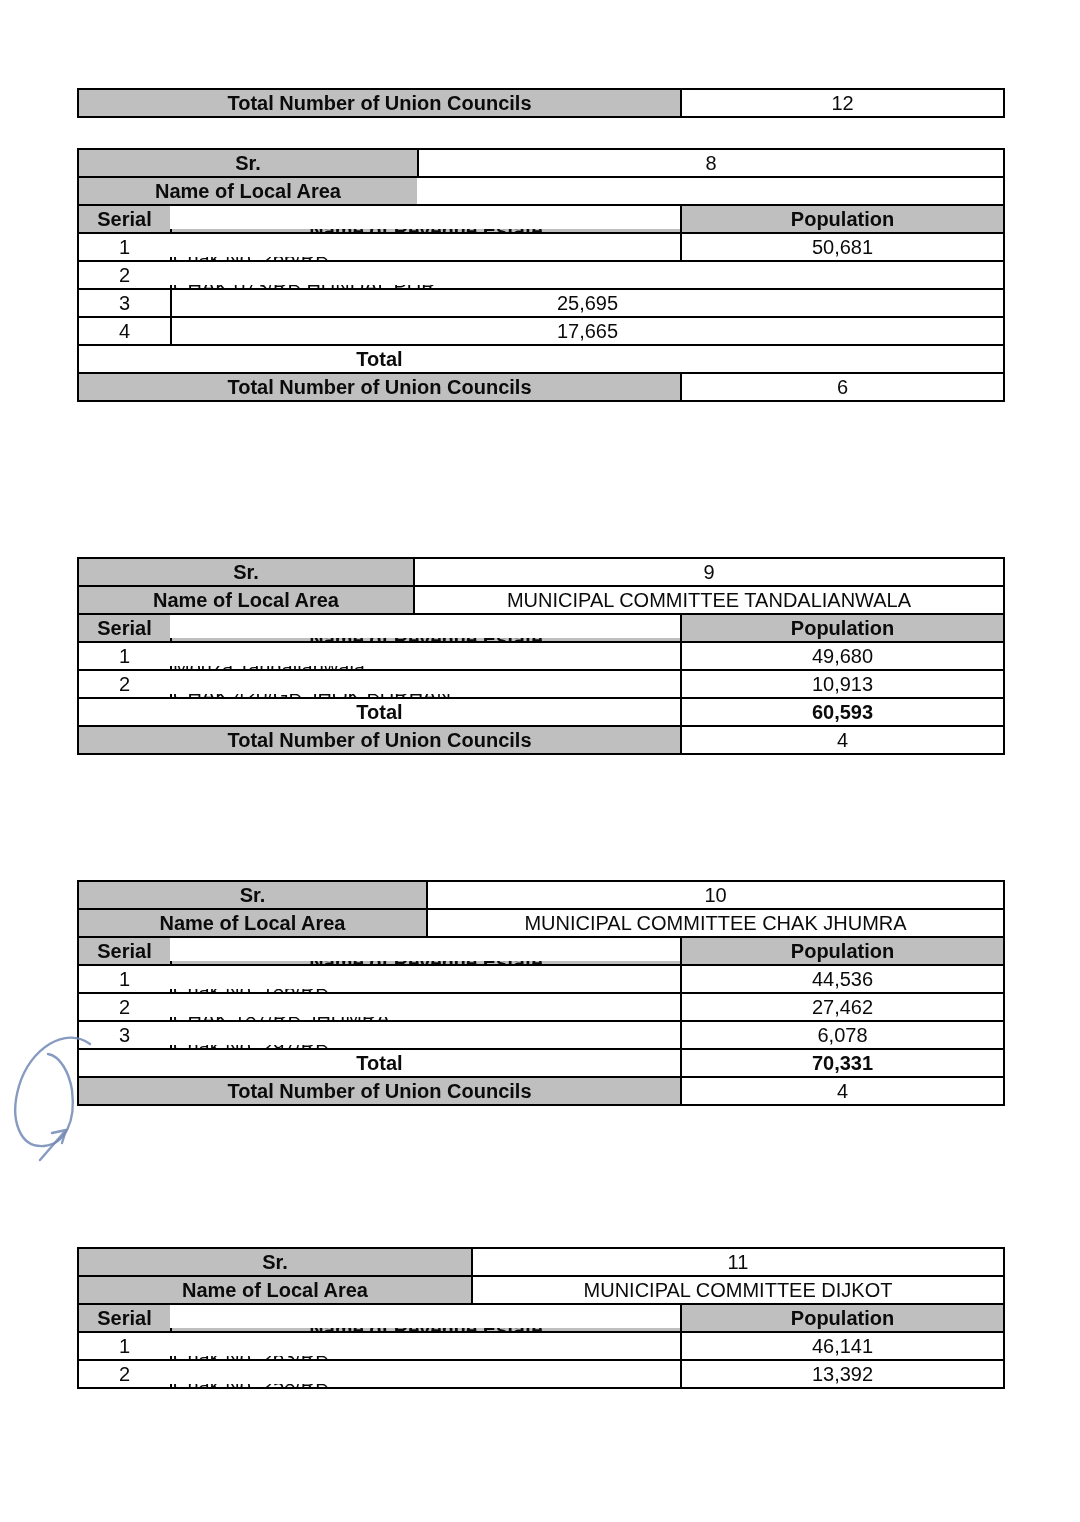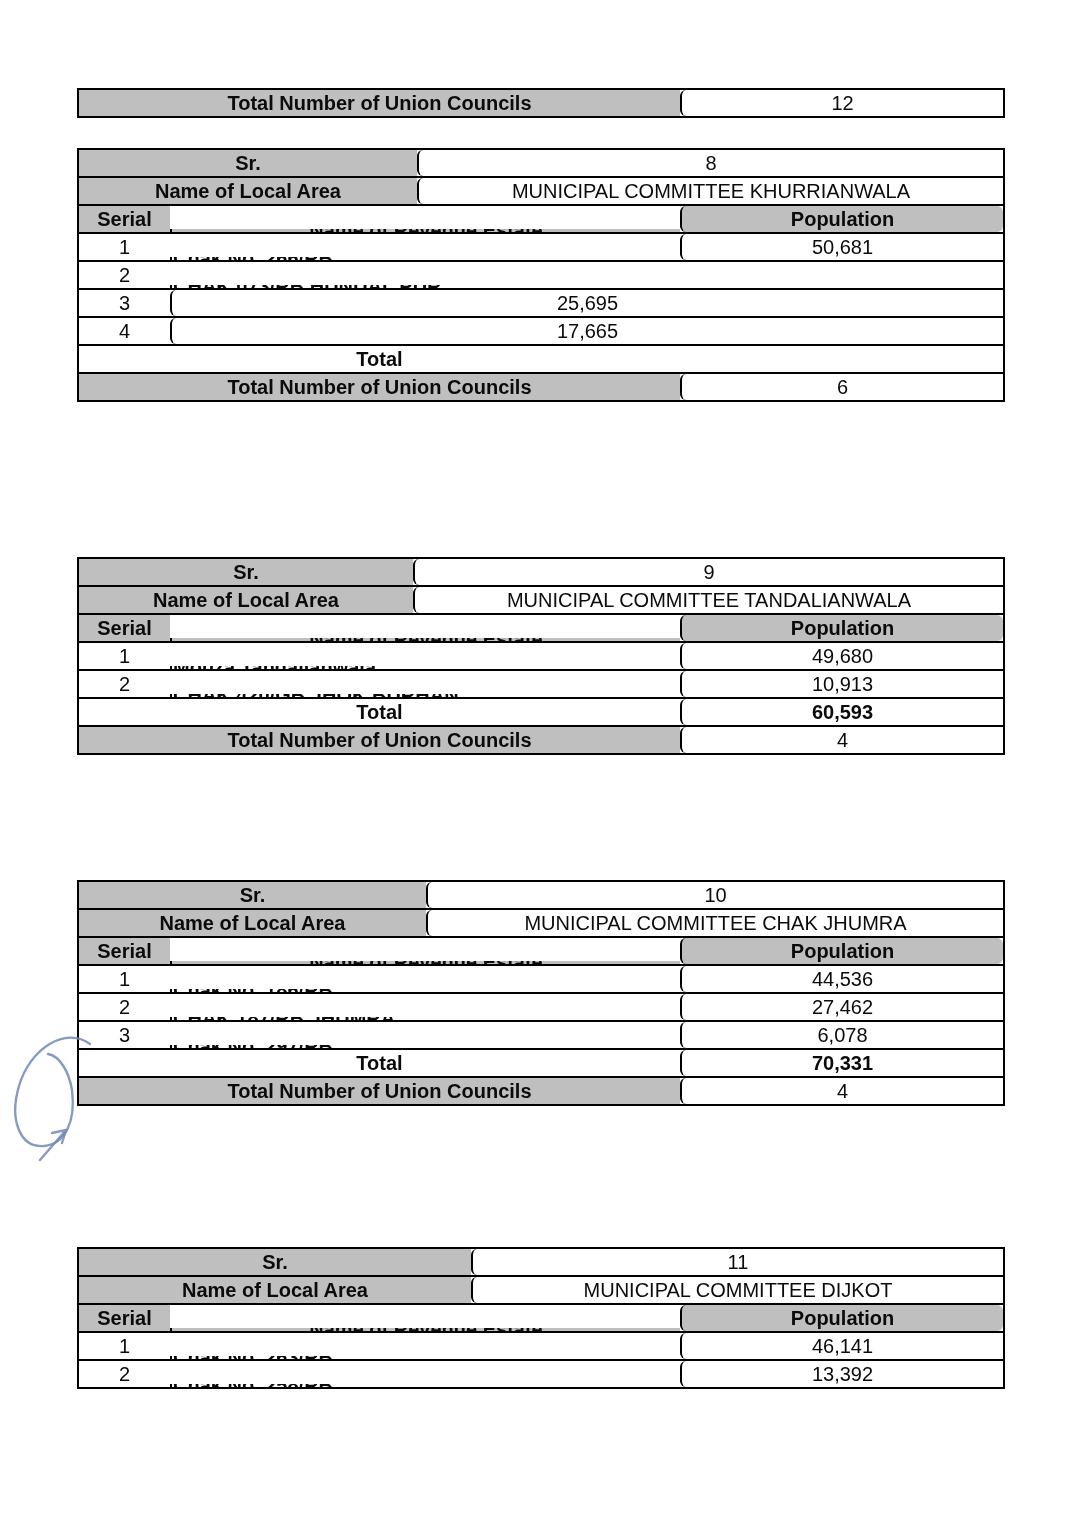--- a/index.html
+++ b/index.html
@@ -13,25 +13,25 @@
   }
   .row{display:flex;height:26px;border-top:2px solid #000;}
   .row:first-child{border-top:none;}
   .cell{
     box-sizing:border-box;display:flex;align-items:center;justify-content:center;
     border-left:2px solid #000;font-size:20px;white-space:nowrap;overflow:hidden;
   }
   .cell:first-child{border-left:none;}
   .gray{background:#bfbfbf;}
   .b{font-weight:bold;}
-  .left{justify-content:flex-start;padding-left:1px;font-weight:bold;}
+  .left{justify-content:flex-start;padding-left:1px;}
   
   .w-serial{flex:0 0 91px;}
   .w-name{flex:0 0 510px;margin-top:23px;}
-  .w-rest{flex:1 1 auto;border-radius:6px;}
+  .w-rest{flex:1 1 auto;}
   .w-merge{flex:0 0 601px;}     
   .w-lab-a{flex:0 0 338px;}     
   .w-lab-b{flex:0 0 334px;}     
   .w-lab-c{flex:0 0 347px;}     
   .w-lab-d{flex:0 0 392px;}     
   
   #t-summary{top:88px;}
   #t-sec8{top:148px;}
   #t-sec9{top:557px;}
   #t-sec10{top:880px;}
@@ -48,21 +48,20 @@
   </div>
 </div>
 
 <div class="tbl" id="t-sec8">
   <div class="row">
     <div class="cell gray b w-lab-a">Sr.</div>
     <div class="cell w-rest">8</div>
   </div>
   <div class="row">
     <div class="cell gray b w-lab-a">Name of Local Area</div>
-    <div class="cell w-rest">MUNICIPAL COMMITTEE KHURRIANWALA</div>
   </div>
   <div class="row">
     <div class="cell gray b w-serial">Serial</div>
     <div class="cell gray b w-name">Name of Revenue Estate</div>
     <div class="cell gray b w-rest">Population</div>
   </div>
   <div class="row">
     <div class="cell w-serial">1</div>
     <div class="cell w-name left">Chak No. 266/RB</div>
     <div class="cell w-rest">50,681</div>

